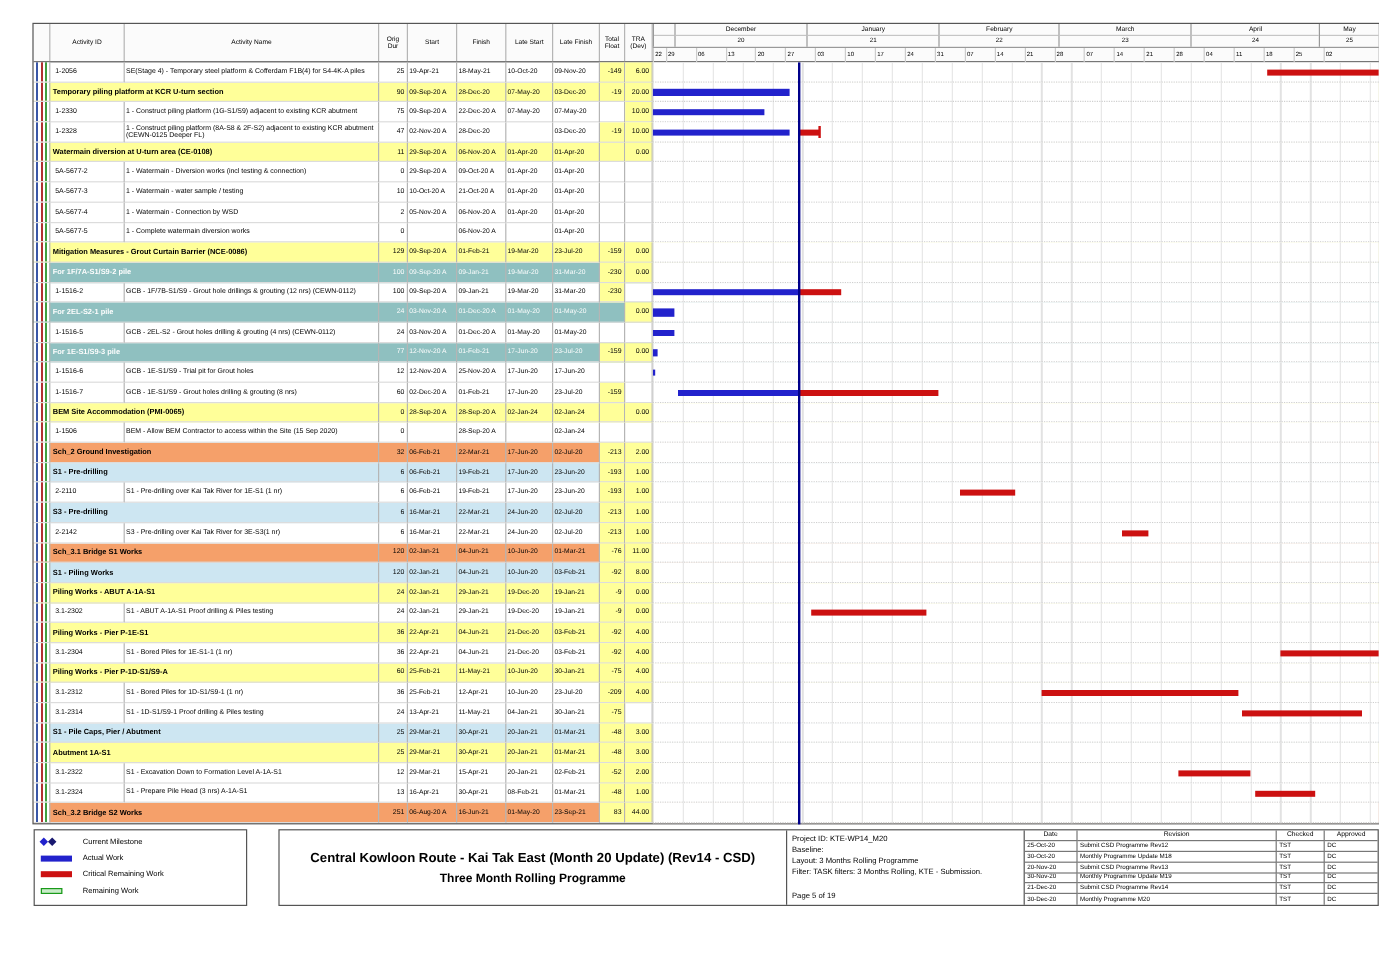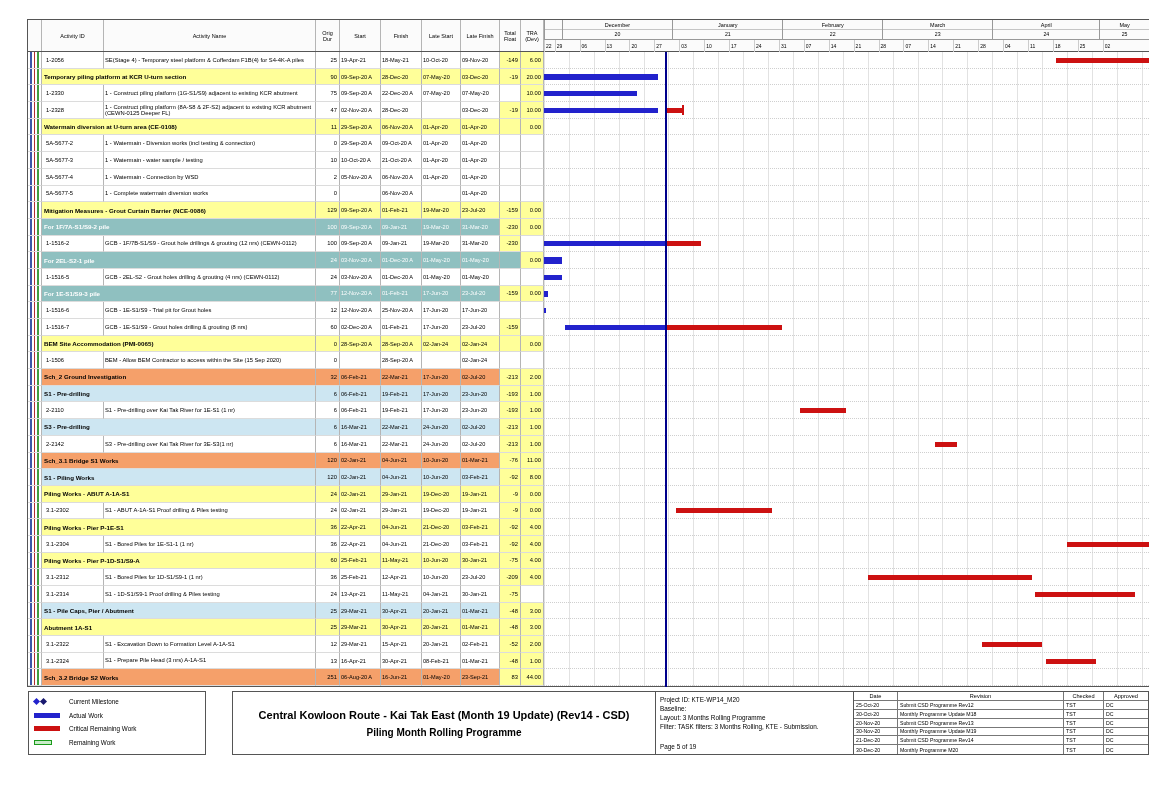--- a/index.html
+++ b/index.html
@@ -711,22 +711,22 @@
         </div>
         <div class="lg-item">
           <div class="sw">
             <div class="bar-sw outline" style="border-color: rgb(26, 154, 26); background: rgb(201, 236, 201);"></div>
           </div>
           <div>Remaining Work</div>
         </div>
       </div>
     <div class="fbox">
       <div class="title-block">
-        <div class="t1">Central Kowloon Route - Kai Tak East (Month 19 Update) (Rev14 - CSD)</div>
-        <div class="t2">Piling Month Rolling Programme</div>
+        <div class="t1">Central Kowloon Route - Kai Tak East (Month 20 Update) (Rev14 - CSD)</div>
+        <div class="t2">Three Month Rolling Programme</div>
       </div>
       <div class="info-block">
         <div>Project ID: KTE-WP14_M20</div>
         <div>Baseline:</div>
         <div>Layout: 3 Months Rolling Programme</div>
         <div>Filter: TASK filters: 3 Months Rolling, KTE - Submission.</div>
         <div class="page">Page 5 of 19</div>
       </div>
       <div class="rev-table" id="revisions">
           <div class="rt-row rt-head">

